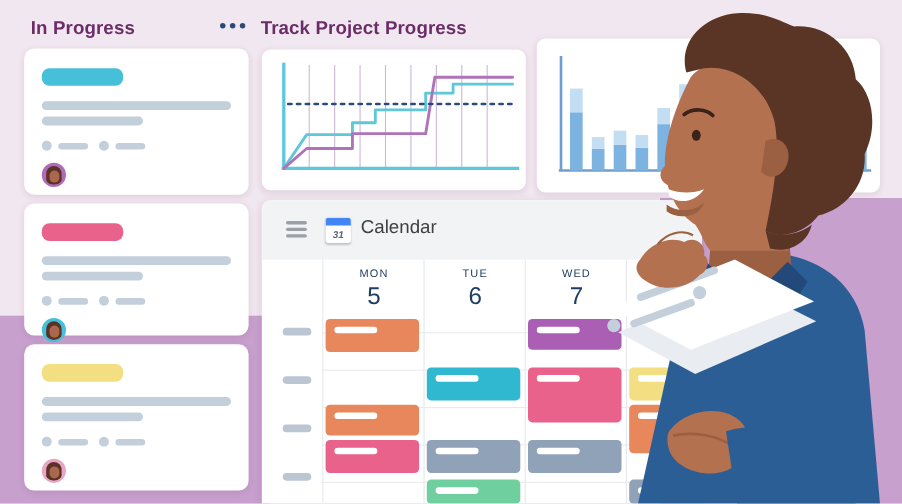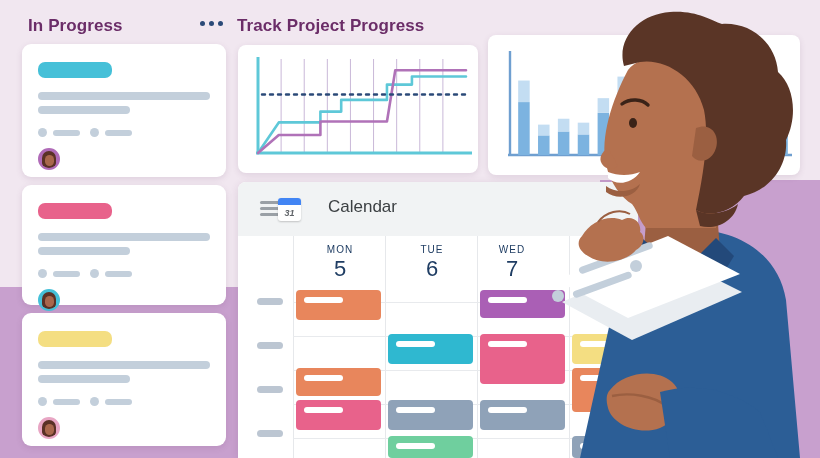--- a/index.html
+++ b/index.html
@@ -46,21 +46,21 @@
   #panel-line{left:238px;top:45px;width:240px;height:128px;}
   #panel-bar{left:488px;top:35px;width:312px;height:140px;}
   .panel svg{display:block;}
 
   
   #calendar{position:absolute;left:238px;top:182px;width:400px;height:276px;background:#fff;border-radius:8px 8px 0 0;
             box-shadow:0 2px 8px rgba(90,50,90,.14);overflow:hidden;}
   #cal-topbar{position:absolute;left:0;top:0;width:400px;height:54px;background:#f1f3f4;}
   #burger{position:absolute;left:22px;top:19px;width:19px;display:flex;flex-direction:column;gap:3px;}
   #burger i{display:block;height:3px;border-radius:2px;background:#9aa0a6;}
-  #cal-icon{position:absolute;left:40px;top:16px;width:23px;height:23px;border-radius:3px;background:#fff;
+  #cal-icon{position:absolute;left:58px;top:16px;width:23px;height:23px;border-radius:3px;background:#fff;
             box-shadow:0 1px 2px rgba(0,0,0,.2);overflow:hidden;font-style:italic;}
   #cal-icon .top{height:7px;background:#4285f4;}
   #cal-icon .num{text-align:center;font-size:9px;font-weight:bold;color:#5f6368;line-height:16px;}
   #cal-title{position:absolute;left:90px;top:15px;font-size:17px;color:#3c4043;}
 
   .daycol{position:absolute;top:54px;width:1px;height:222px;background:#e6e8eb;}
   .dayhd{position:absolute;text-align:center;width:90px;}
   .dayhd .dow{font-size:10px;letter-spacing:1px;color:#1f3d63;}
   .dayhd .num{font-size:22px;color:#1f3d63;margin-top:1px;}
   .hourmark{position:absolute;left:19px;width:26px;height:7px;border-radius:4px;background:#bcc6d2;}
@@ -215,21 +215,21 @@
         <div class="hline" style="top: 222px;"></div>
         <div class="hline" style="top: 256px;"></div>
         <div class="dayhd" style="left: 56px; top: 62px; width: 92px;">
           <div class="dow">MON</div>
           <div class="num">5</div>
         </div>
         <div class="dayhd" style="left: 148px; top: 62px; width: 92px;">
           <div class="dow">TUE</div>
           <div class="num">6</div>
         </div>
-        <div class="dayhd" style="left: 228px; top: 62px; width: 92px;">
+        <div class="dayhd" style="left: 240px; top: 62px; width: 92px;">
           <div class="dow">WED</div>
           <div class="num">7</div>
         </div>
         <div class="hourmark" style="top: 116px;"></div>
         <div class="hourmark" style="top: 160px;"></div>
         <div class="hourmark" style="top: 204px;"></div>
         <div class="hourmark" style="top: 248px;"></div>
         <div class="ev" style="left: 58px; top: 108px; width: 85px; height: 30px; background: rgb(232, 134, 92);">
           <span class="txt" style="width: 39px;"></span>
         </div>

